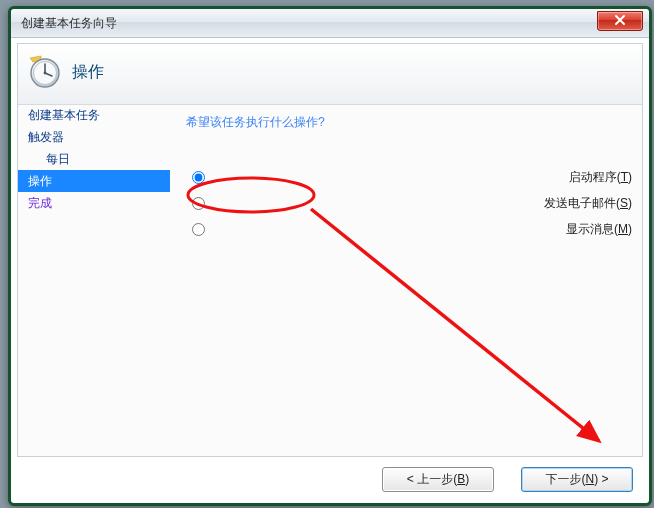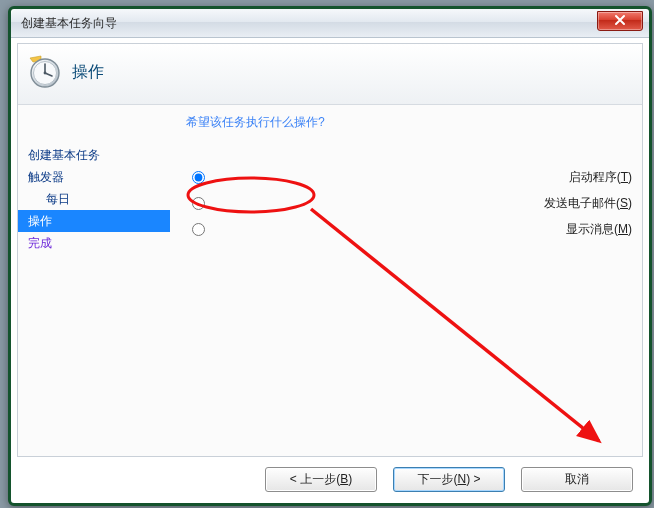--- a/index.html
+++ b/index.html
@@ -12,37 +12,37 @@
   .close-btn{position:absolute;right:6px;top:2px;width:44px;height:18px;border:1px solid #8a1a12;border-radius:0 0 3px 3px;
     background:linear-gradient(to bottom,#f07a6d 0%,#d9402f 45%,#c22a19 46%,#e25a49 100%);
     box-shadow:inset 0 0 0 1px rgba(255,255,255,.35);}
   .close-btn svg{display:block;margin:2px auto 0;}
   .client{position:absolute;left:6px;right:6px;top:34px;bottom:46px;border:1px solid #c9d0d8;background:#fbfbfb;}
   .header{position:relative;height:60px;border-bottom:1px solid #d6dbe1;
     background:linear-gradient(to bottom,#ffffff,#eef1f4);}
   .header .hicon{position:absolute;left:8px;top:10px;width:36px;height:36px;}
   .header .htitle{position:absolute;left:54px;top:18px;font-size:16px;color:#0a4a77;font-weight:500;}
   .main{position:absolute;left:0;right:0;top:60px;bottom:0;}
-  .sidebar{position:absolute;left:0;top:0;bottom:0;width:152px;margin-top:40px;}
+  .sidebar{position:absolute;left:0;top:0;bottom:0;width:152px;}
   .nav-item{height:22px;line-height:22px;padding-left:10px;color:#0b3a86;cursor:pointer;}
   .nav-item.indent{padding-left:28px;}
   .nav-item.active{background:#1a86ff;color:#fff;}
   .nav-item.done{color:#6d28d9;}
   .content{position:absolute;left:168px;right:10px;top:6px;bottom:4px;}
   .prompt{margin:4px 0 36px 0;color:#3b82f6;font-family:Liberation Mono, monospace;}
   .opt{display:flex;align-items:center;height:20px;margin:6px 0 6px 6px;color:#222;justify-content:space-between;}
   .opt input{margin:0 6px 0 0;}
   .underline{text-decoration:underline;}
   
   .anno{position:absolute;pointer-events:none;}
   .ellipse{left:172px;top:165px;width:136px;height:42px;}
   .ellipse svg{width:100%;height:100%;}
   .arrow-svg{position:absolute;left:0;top:0;width:638px;height:494px;}
   
-  .footer{position:absolute;left:6px;right:6px;bottom:6px;height:36px;display:flex;align-items:center;justify-content:flex-end;gap:16px;padding-right:10px;}
+  .footer{position:absolute;left:6px;right:6px;bottom:6px;height:36px;display:flex;align-items:center;justify-content:flex-end;gap:27px;padding-right:10px;}
   .btn{min-width:86px;height:23px;border:1px solid #8d8d8d;border-radius:3px;
     background:linear-gradient(to bottom,#fefefe,#e6e6e6);
     box-shadow:inset 0 0 0 1px #fff;display:flex;align-items:center;justify-content:center;padding:0 12px;color:#222;cursor:pointer;}
   .btn.default{border-color:#3c7fb1;box-shadow:inset 0 0 0 1px #a7d7ff;}
 </style>
 </head>
 <body>
 <div class="viewport">
   <div class="window">
 
@@ -127,19 +127,16 @@
       <line x1="300" y1="200" x2="588" y2="432" stroke="#e11" stroke-width="3.5" marker-end="url(#arrowhead)"></line>
     </svg>
 
     <div class="footer">
       <div class="btn">
         <span>&lt; <span>上一步</span>(<span class="underline">B</span>)</span>
       </div>
       <div class="btn default">
         <span><span>下一步</span>(<span class="underline">N</span>) &gt;</span>
       </div>
-      <div class="btn">
-        <span>取消</span>
-      </div>
     </div>
 
   </div>
 </div>
 
 </body></html>

